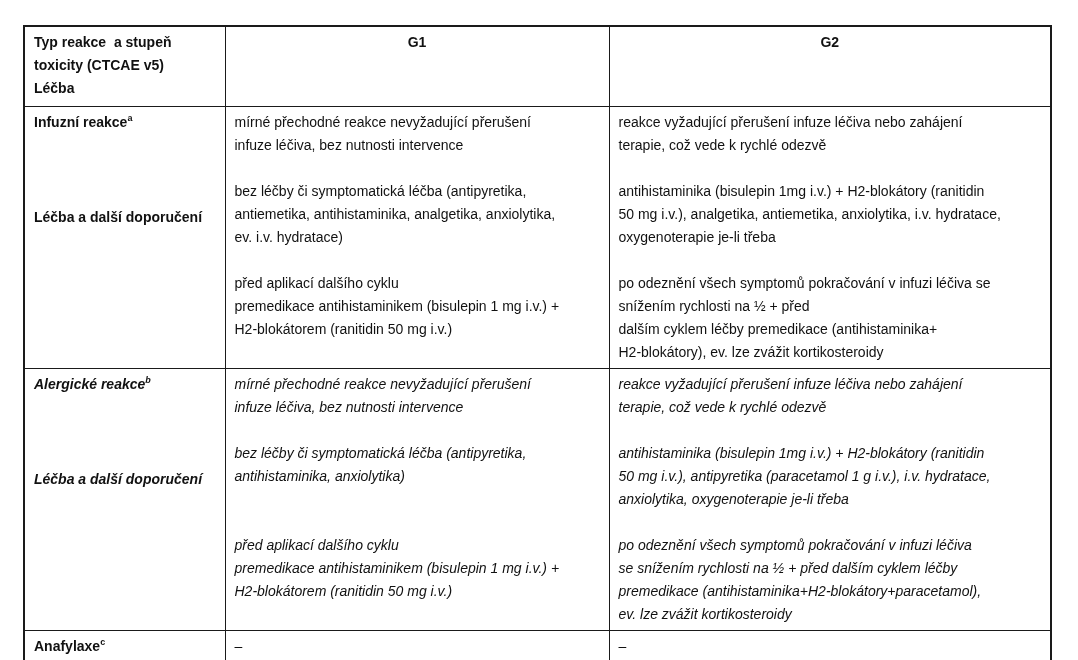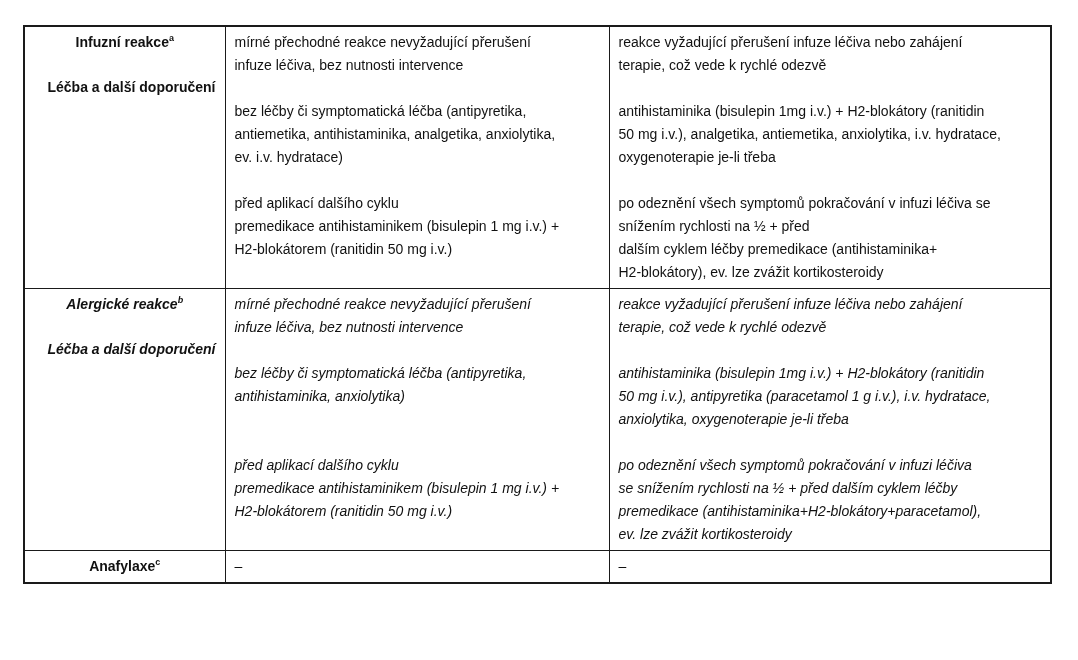--- a/index.html
+++ b/index.html
@@ -43,46 +43,52 @@
     white-space: pre-line;
     padding-top: 6px;
   }
   td.header-grade {
     font-weight: 700;
     vertical-align: middle;
     text-align: center;
   }
 
   td.label-cell { font-weight: 700; }
-  .rxn-name { white-space: nowrap; text-align: center; }
+  .rxn-name { white-space: nowrap; }
   .rxn-name sup {
     font-size: 9px;
     line-height: 0;
     vertical-align: super;
   }
   .treat-label {
-    margin-top: 22px;        
+    margin-top: 72px;        
     white-space: nowrap;
-    text-align: right;
   }
 
   td.content-cell { white-space: pre-line; }
 </style>
 </head>
 <body>
 
 <div class="sheet">
   <table class="tox-table">
     <colgroup>
       <col style="width:201px">
       <col style="width:384px">
       <col style="width:442px">
     </colgroup>
 
     <tbody>
+        <tr class="r-header">
+      <td class="header-corner">Typ reakce&nbsp; a stupeň
+toxicity (CTCAE v5)
+Léčba</td>
+      <td class="header-grade">G1</td>
+      <td class="header-grade">G2</td>
+    </tr>
 
     <tr class="r-body-1">
       <td class="label-cell">
         <div class="rxn-name"><span>Infuzní reakce</span><sup>a</sup></div>
         <div class="treat-label">Léčba a další doporučení</div>
       </td>
       <td class="content-cell">mírné přechodné reakce nevyžadující přerušení
 infuze léčiva, bez nutnosti intervence
 
 bez léčby či symptomatická léčba (antipyretika,

